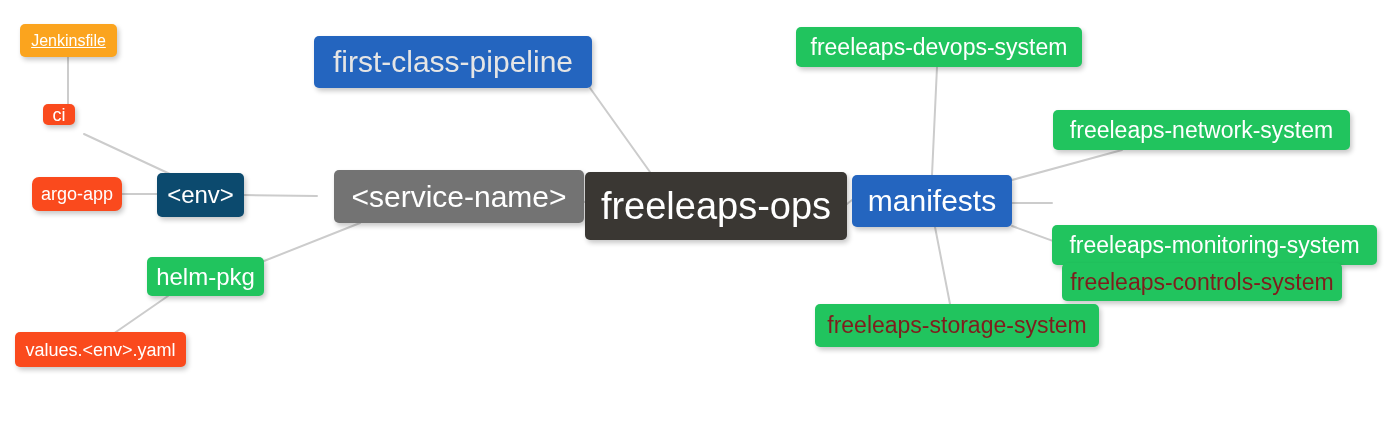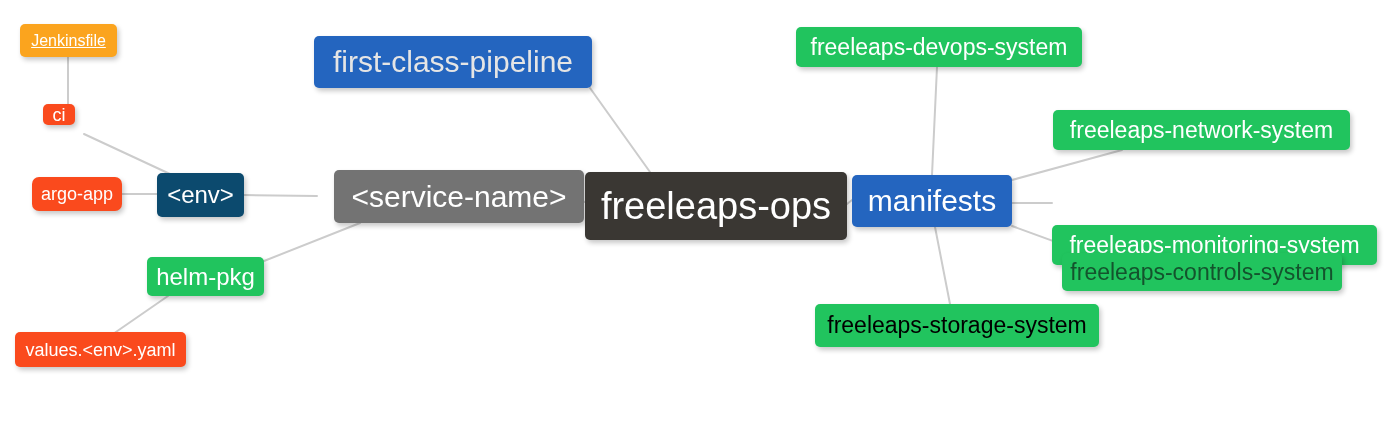--- a/index.html
+++ b/index.html
@@ -68,15 +68,15 @@
     <div class="node" style="left: 157px; top: 173px; width: 87px; height: 44px; font-size: 24px; background: #0c4a6e; color: rgb(255, 255, 255);">&lt;env&gt;</div>
     <div class="node" style="left: 147px; top: 257px; width: 117px; height: 39px; font-size: 24px; background: rgb(33, 196, 94); color: rgb(255, 255, 255);">helm-pkg</div>
     <div class="node" style="left: 15px; top: 332px; width: 171px; height: 35px; font-size: 18px; background: rgb(250, 74, 29); color: rgb(255, 255, 255);">values.&lt;env&gt;.yaml</div>
     <div class="node" style="left: 314px; top: 36px; width: 278px; height: 52px; font-size: 30px; background: rgb(36, 101, 191); color: #e5e5e5;">first-class-pipeline</div>
     <div class="node" style="left: 317px; top: 170px; width: 250px; height: 53px; font-size: 30px; background: #737373; color: rgb(255, 255, 255); margin-left: 17px;">&lt;service-name&gt;</div>
     <div class="node" style="left: 585px; top: 172px; width: 262px; height: 68px; font-size: 38px; background: rgb(58, 55, 51); color: #ffffff;">freeleaps-ops</div>
     <div class="node" style="left: 852px; top: 175px; width: 160px; height: 52px; font-size: 30px; background: rgb(36, 101, 191); color: rgb(255, 255, 255);">manifests</div>
     <div class="node" style="left: 796px; top: 27px; width: 286px; height: 40px; font-size: 23px; background: rgb(33, 196, 94); color: rgb(255, 255, 255);">freeleaps-devops-system</div>
     <div class="node" style="left: 1053px; top: 110px; width: 297px; height: 40px; font-size: 23px; background: rgb(33, 196, 94); color: rgb(255, 255, 255); text-align: right;">freeleaps-network-system</div>
     <div class="node" style="left: 1052px; top: 183px; width: 325px; height: 40px; font-size: 23px; background: rgb(33, 196, 94); color: rgb(255, 255, 255); margin-top: 42px;">freeleaps-monitoring-system</div>
-    <div class="node" style="left: 1062px; top: 253px; width: 280px; height: 38px; font-size: 23px; background: rgb(33, 196, 94); color: #14532d;">freeleaps-controls-system</div>
-    <div class="node" style="left: 815px; top: 304px; width: 284px; height: 43px; font-size: 23px; background: rgb(33, 196, 94); color: #000000;">freeleaps-storage-system</div>
+    <div class="node" style="left: 1062px; top: 263px; width: 280px; height: 38px; font-size: 23px; background: rgb(33, 196, 94); color: #7f1d1d;">freeleaps-controls-system</div>
+    <div class="node" style="left: 815px; top: 304px; width: 284px; height: 43px; font-size: 23px; background: rgb(33, 196, 94); color: #7f1d1d;">freeleaps-storage-system</div>
   </div>
 
 </body></html>

